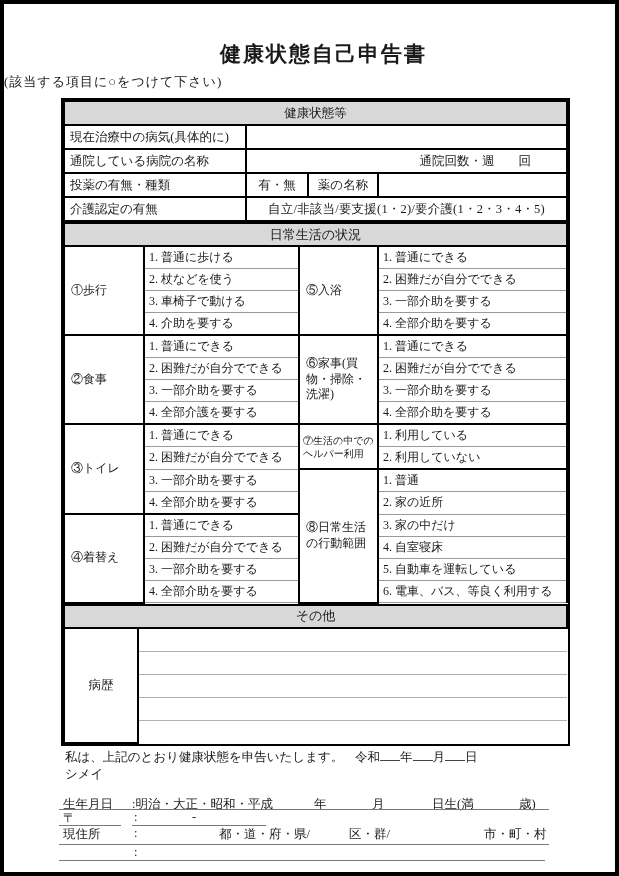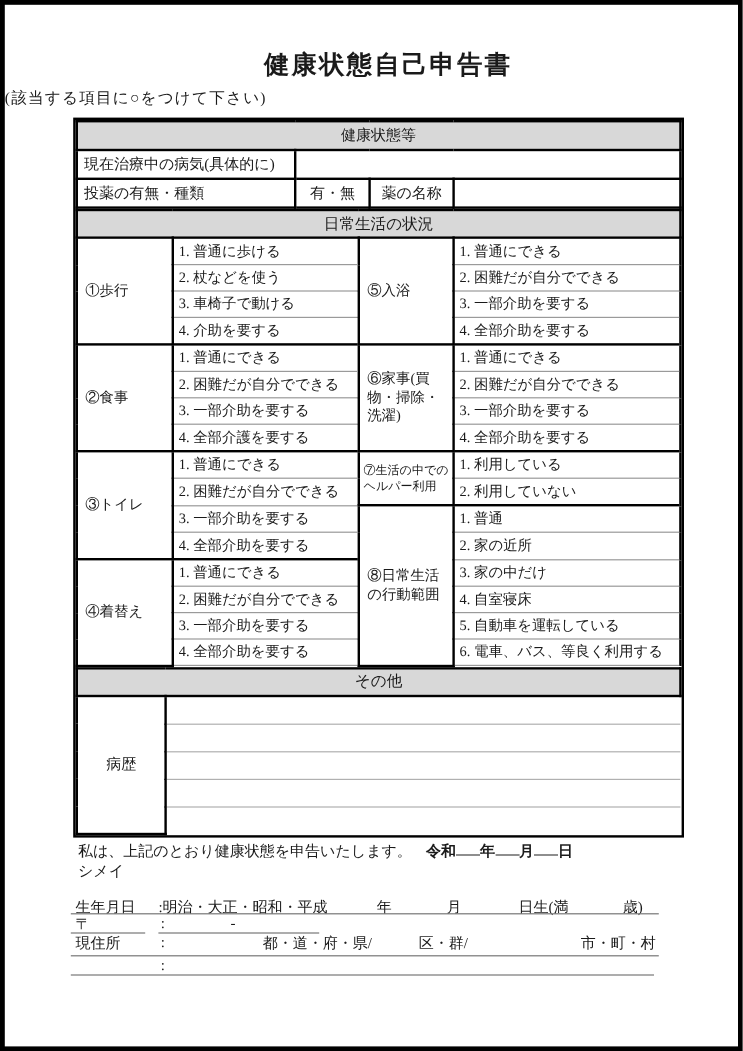--- a/index.html
+++ b/index.html
@@ -84,21 +84,21 @@
   .frow{position:absolute;left:0;width:100%;}
   .frow span{position:absolute;top:0;white-space:nowrap;}
   .uline{position:absolute;bottom:0;height:0;border-bottom:1px solid #777;}
   .blank{
     display:inline-block;
     width:20px;height:11px;
     border-bottom:1px solid #444;
     position:static !important;
   }
   .eragroup{position:absolute;left:294px;top:0;white-space:nowrap;}
-  .eragroup b{font-weight:bold;}
+  .eragroup b{font-weight:normal;}
 </style>
 </head>
 <body>
 
 <div class="page">
 
   <div class="title">健康状態自己申告書</div>
   <div class="subtitle">(該当する項目に○をつけて下さい)</div>
 
   <div class="form-wrap">
@@ -112,24 +112,34 @@
         </colgroup>
       <tbody>
           <tr class="sech">
         <td colspan="4">健康状態等</td>
       </tr>
       <tr>
         <td>現在治療中の病気(具体的に)</td>
         <td colspan="3"></td>
       </tr>
       <tr>
+        <td>通院している病院の名称</td>
+        <td colspan="3" class="visits-cell">
+          <span>通院回数・週</span><span class="unit">回</span>
+        </td>
+      </tr>
+      <tr>
         <td>投薬の有無・種類</td>
         <td class="c">有・無</td>
         <td class="c">薬の名称</td>
         <td></td>
+      </tr>
+      <tr>
+        <td>介護認定の有無</td>
+        <td colspan="3" class="care-cell">自立/非該当/要支援(1・2)/要介護(1・2・3・4・5)</td>
       </tr>
     </tbody>
       </table>
 
     <table class="t-daily">
       <colgroup>
           <col style="width:80px">
           <col style="width:155px">
           <col style="width:79px">
           <col>

